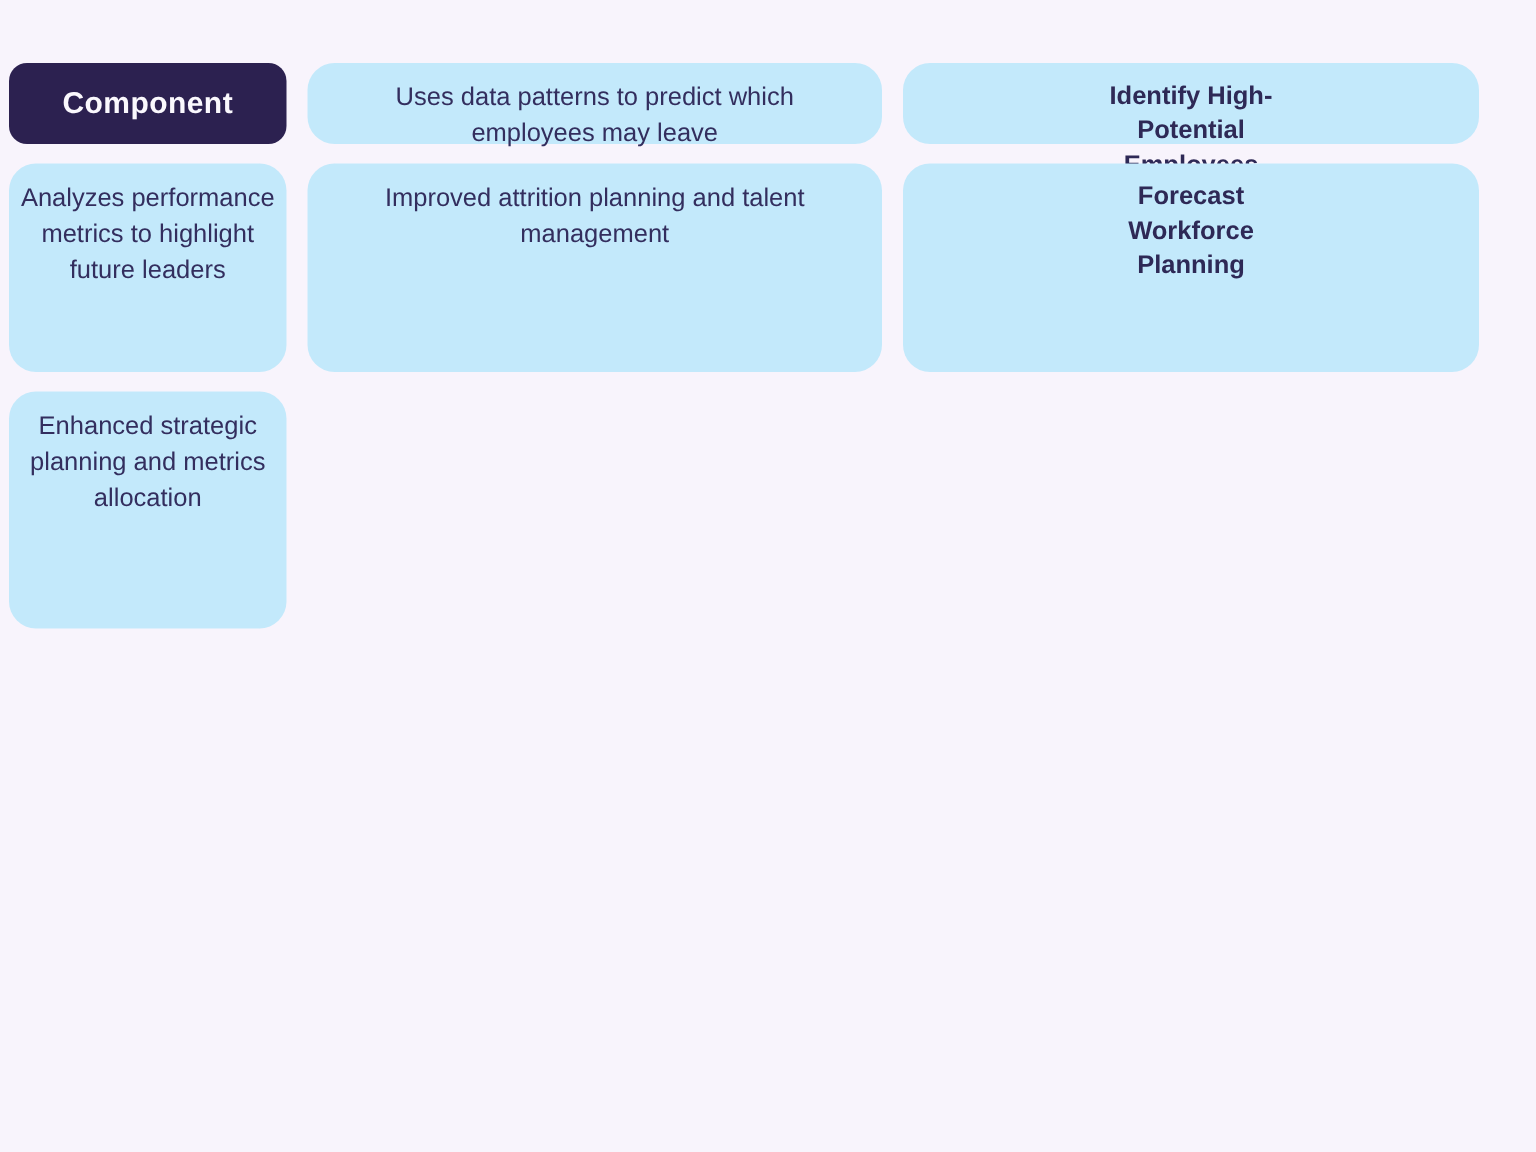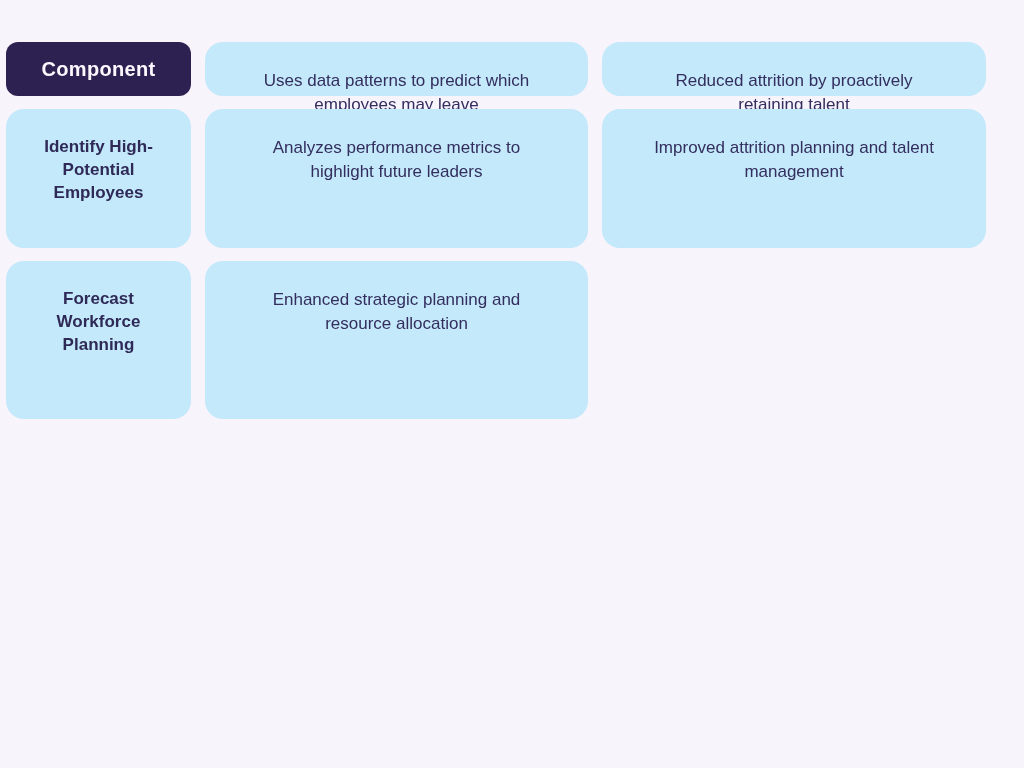--- a/index.html
+++ b/index.html
@@ -36,21 +36,21 @@
     letter-spacing: 0.3px;
   }
   .cell {
     background: #c3e9fb;
     border-radius: 18px;
     color: #332e5e;
     display: flex;
     justify-content: center;
     align-items: flex-start;
     box-sizing: border-box;
-    padding-top: 27px;
+    padding-top: 11px;
     text-align: center;
     font-size: 17px;
     line-height: 1.4;
   }
   .cell .txt {
     max-width: 300px;
   }
   .cell.comp {
     font-weight: bold;
     color: #2e2956;
@@ -68,34 +68,31 @@
 
 <div class="table-wrap">
 
   <div class="hdr">
     <span class="txt">Component</span>
   </div>
 
   <div class="cell">
     <span class="txt">Uses data patterns to predict which employees may leave</span>
   </div>
-  <div class="cell">
-    <span class="txt">Reduced attrition by proactively retaining talent</span>
-  </div>
 
   <div class="cell comp">
     <span class="txt">Identify High-Potential Employees</span>
   </div>
   <div class="cell">
     <span class="txt">Analyzes performance metrics to highlight future leaders</span>
   </div>
   <div class="cell">
     <span class="txt">Improved attrition planning and talent management</span>
   </div>
 
   <div class="cell comp">
     <span class="txt">Forecast Workforce Planning</span>
   </div>
   <div class="cell">
-    <span class="txt">Enhanced strategic planning and resource allocation</span>
+    <span class="txt">Enhanced strategic planning and metrics allocation</span>
   </div>
 
 </div>
 
 </body></html>

